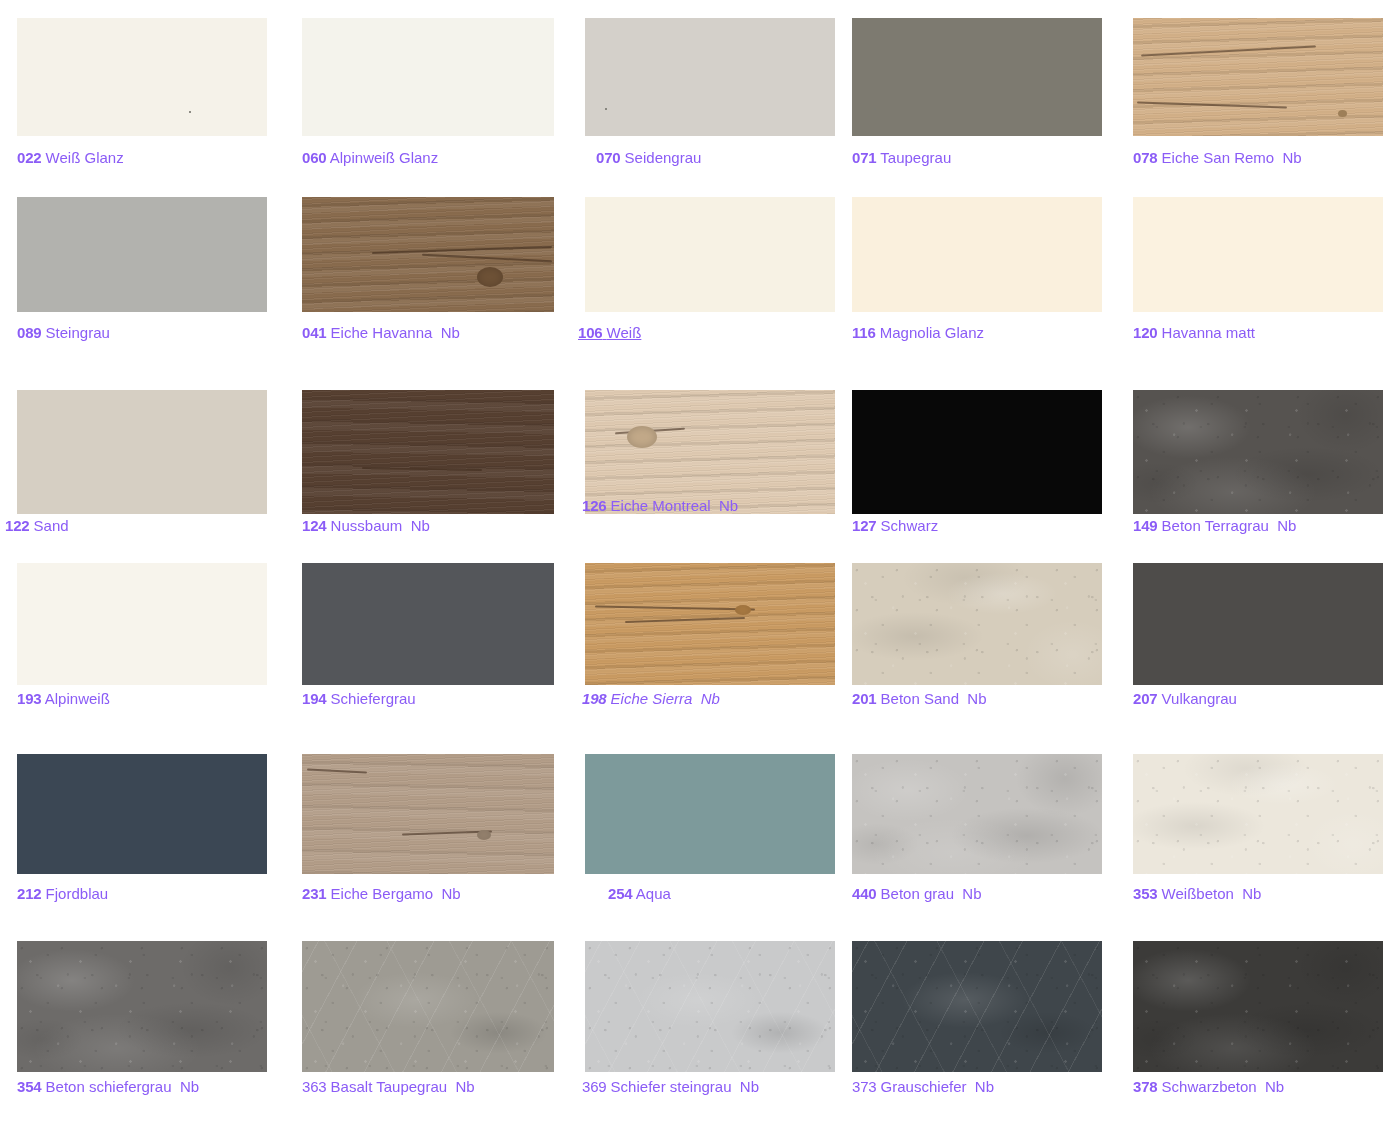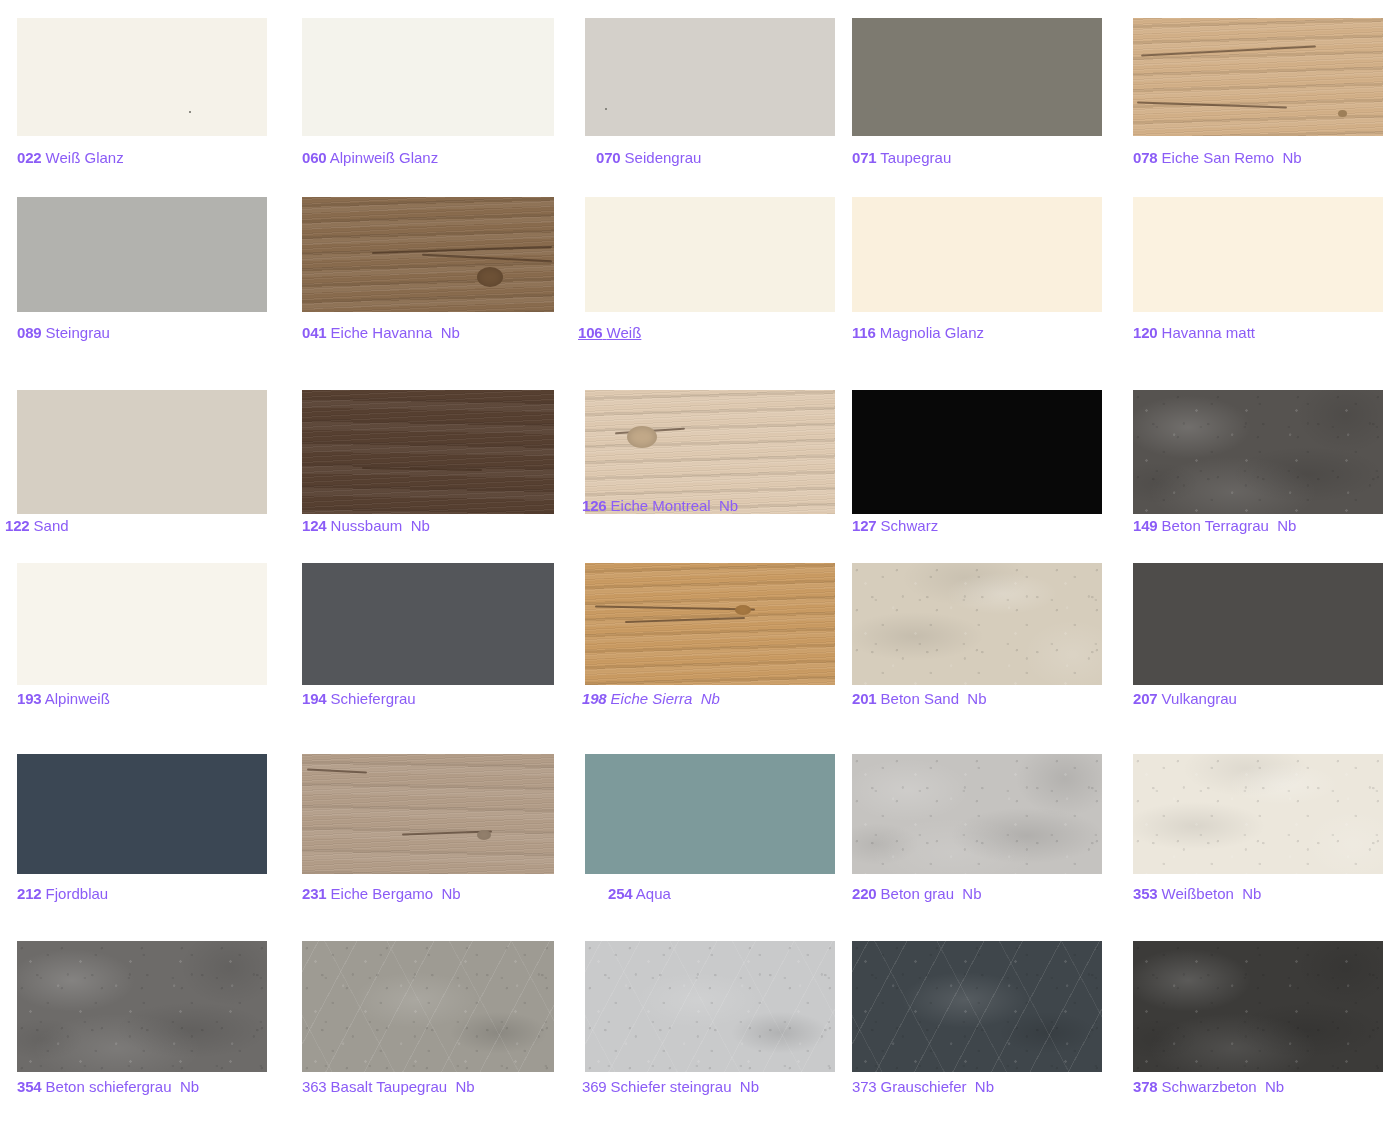--- a/index.html
+++ b/index.html
@@ -194,21 +194,21 @@
       <div class="crack" style="left: 100px; top: 78px; width: 90px; transform: rotate(-2deg);"></div>
       <div class="knot" style="left: 175px; top: 76px; width: 14px; height: 10px; background: rgb(156, 136, 115);"></div>
     </div>
     <div class="label" style="position: absolute; left: 302px; top: 886px;"><span class="code">231</span> <span class="nm">Eiche Bergamo</span>&nbsp;&nbsp;<span class="nb">Nb</span></div>
     <div class="swatch" style="position: absolute; left: 585px; top: 754px; width: 250px; height: 120px; background: rgb(125, 154, 155);"></div>
     <div class="label" style="position: absolute; left: 576px; top: 886px; margin-left: 32px;"><span class="code">254</span> <span class="nm">Aqua</span></div>
     <div class="swatch" style="position: absolute; left: 852px; top: 754px; width: 250px; height: 120px; background: rgb(197, 195, 192);">
       <div class="tex stone"></div>
       <div class="tex speckle"></div>
     </div>
-    <div class="label" style="position: absolute; left: 852px; top: 886px;"><span class="code">220</span> <span class="nm">Beton grau</span>&nbsp;&nbsp;<span class="nb">Nb</span></div>
+    <div class="label" style="position: absolute; left: 852px; top: 886px;"><span class="code">440</span> <span class="nm">Beton grau</span>&nbsp;&nbsp;<span class="nb">Nb</span></div>
     <div class="swatch" style="position: absolute; left: 1133px; top: 754px; width: 250px; height: 120px; background: rgb(236, 231, 220);">
       <div class="tex stone2"></div>
       <div class="tex speckle"></div>
     </div>
     <div class="label" style="position: absolute; left: 1133px; top: 886px;"><span class="code">353</span> <span class="nm">Weißbeton</span>&nbsp;&nbsp;<span class="nb">Nb</span></div>
     <div class="swatch" style="position: absolute; left: 17px; top: 941px; width: 250px; height: 131px; background: rgb(109, 107, 105);">
       <div class="tex stone"></div>
       <div class="tex speckle"></div>
     </div>
     <div class="label" style="position: absolute; left: 17px; top: 1079px;"><span class="code">354</span> <span class="nm">Beton schiefergrau</span>&nbsp;&nbsp;<span class="nb">Nb</span></div>

